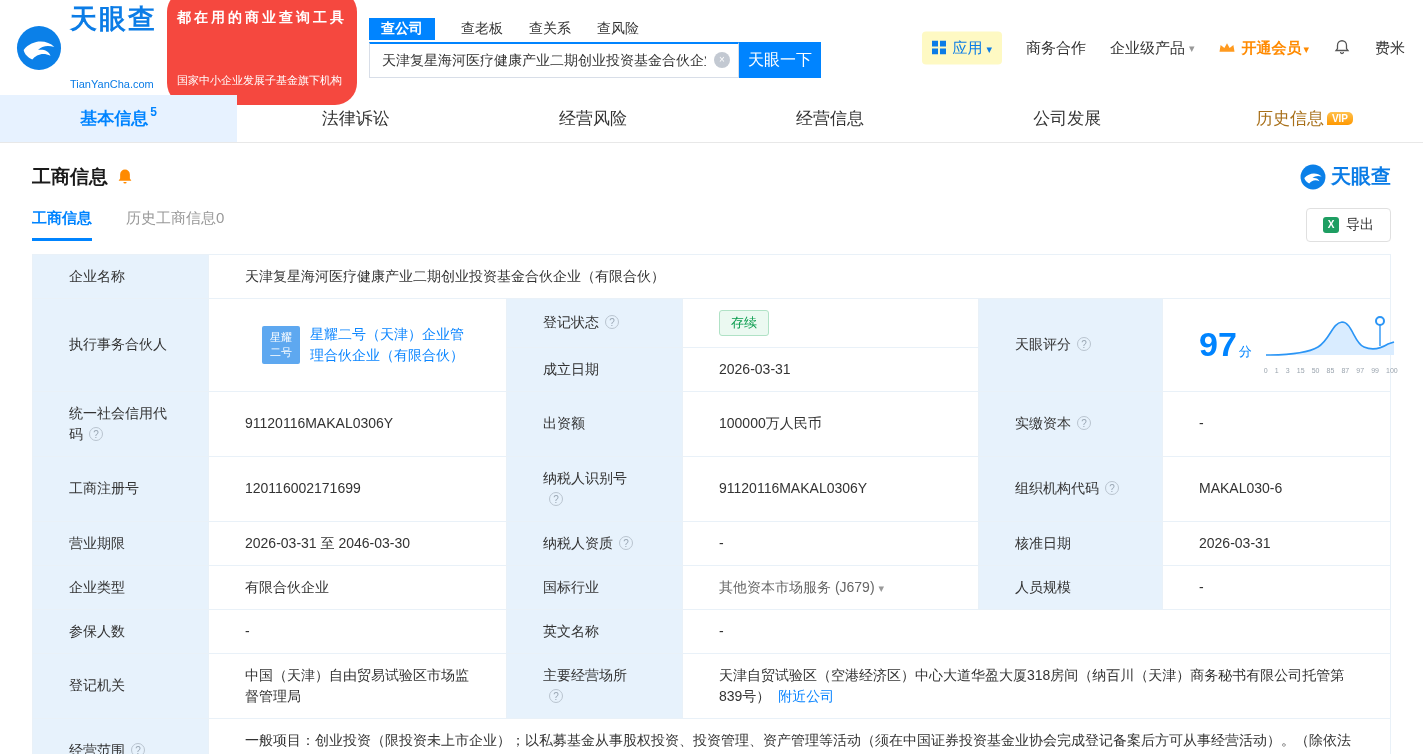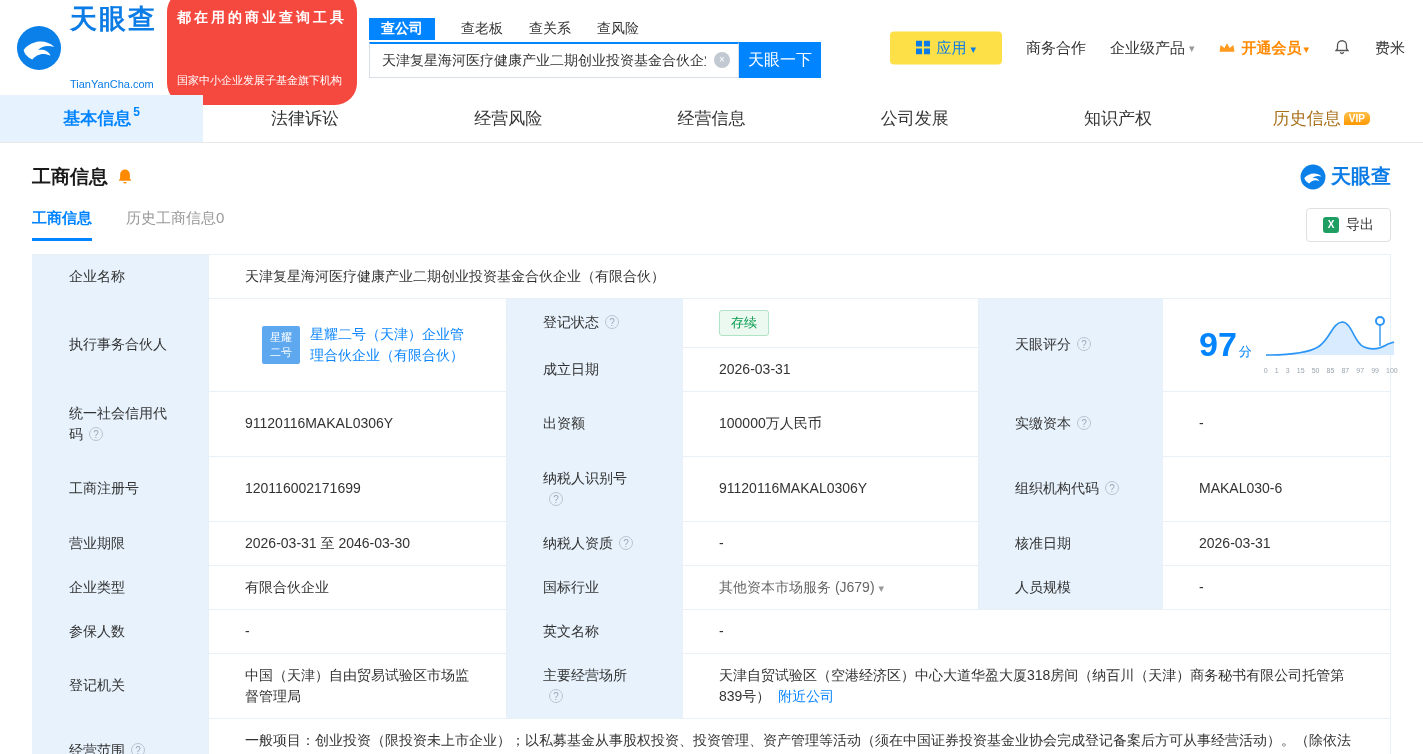--- a/index.html
+++ b/index.html
@@ -29,22 +29,22 @@
     font-family: "Liberation Sans", "DejaVu Sans", sans-serif;
   }
   .clear { position: absolute; right: 9px; top: 50%; transform: translateY(-50%);
     width: 16px; height: 16px; border-radius: 50%; background: #c3c9d2; color: #fff;
     font-size: 10px; line-height: 16px; text-align: center; cursor: pointer; }
   .clear::before { content: "×"; }
   .sbtn { width: 82px; height: 36px; background: #0084ff; border: none; color: #fff;
     font-size: 16px; cursor: pointer; font-family: inherit; }
   .rmenu { position: absolute; right: 18px; top: 50%; transform: translateY(-50%);
     display: flex; align-items: center; gap: 24px; font-size: 15px; }
-  .apps { display: inline-flex; align-items: center; gap: 6px; background: #fde047; color: #0b7ce6;
-    padding: 7px 26px; border-radius: 4px; cursor: pointer; }
+  .apps { display: inline-flex; align-items: center; gap: 6px; background: #fef9c3; color: #0b7ce6;
+    padding: 7px 10px; border-radius: 4px; cursor: pointer; }
   .rlink { color: #333; cursor: pointer; display: inline-flex; align-items: center; }
   .vip-link { color: #ff8a00; cursor: pointer; display: inline-flex; align-items: center; gap: 5px; font-weight: bold; }
   .caret::after { content: "▾"; font-size: 11px; margin-left: 4px; color: #999; }
   .caret-blue::after { content: "▾"; font-size: 11px; margin-left: 4px; color: #0b7ce6; }
   .caret-orange::after { content: "▾"; font-size: 11px; margin-left: 2px; color: #ff8a00; }
   .bellwrap { cursor: pointer; display: inline-flex; }
   .user { color: #333; cursor: pointer; }
   
   .tabs { display: flex; height: 48px; border-bottom: 1px solid #e8e8e8; }
   .tab { flex: 1; display: flex; align-items: center; justify-content: center;
@@ -170,23 +170,20 @@
     </div>
   <div class="tab">
       <span>经营风险</span>
     </div>
   <div class="tab">
       <span>经营信息</span>
     </div>
   <div class="tab">
       <span>公司发展</span>
     </div>
-  <div class="tab">
-      <span>知识产权</span>
-    </div>
   <div class="tab vip-tab">
     <span>历史信息</span>
     <span class="vip-tag">VIP</span>
   </div>
 </nav>
 
 <div class="sec-head">
   <div class="sec-title-wrap">
     <h2>工商信息</h2>
     <svg width="18" height="18" viewBox="0 0 24 24" style="cursor:pointer;">

